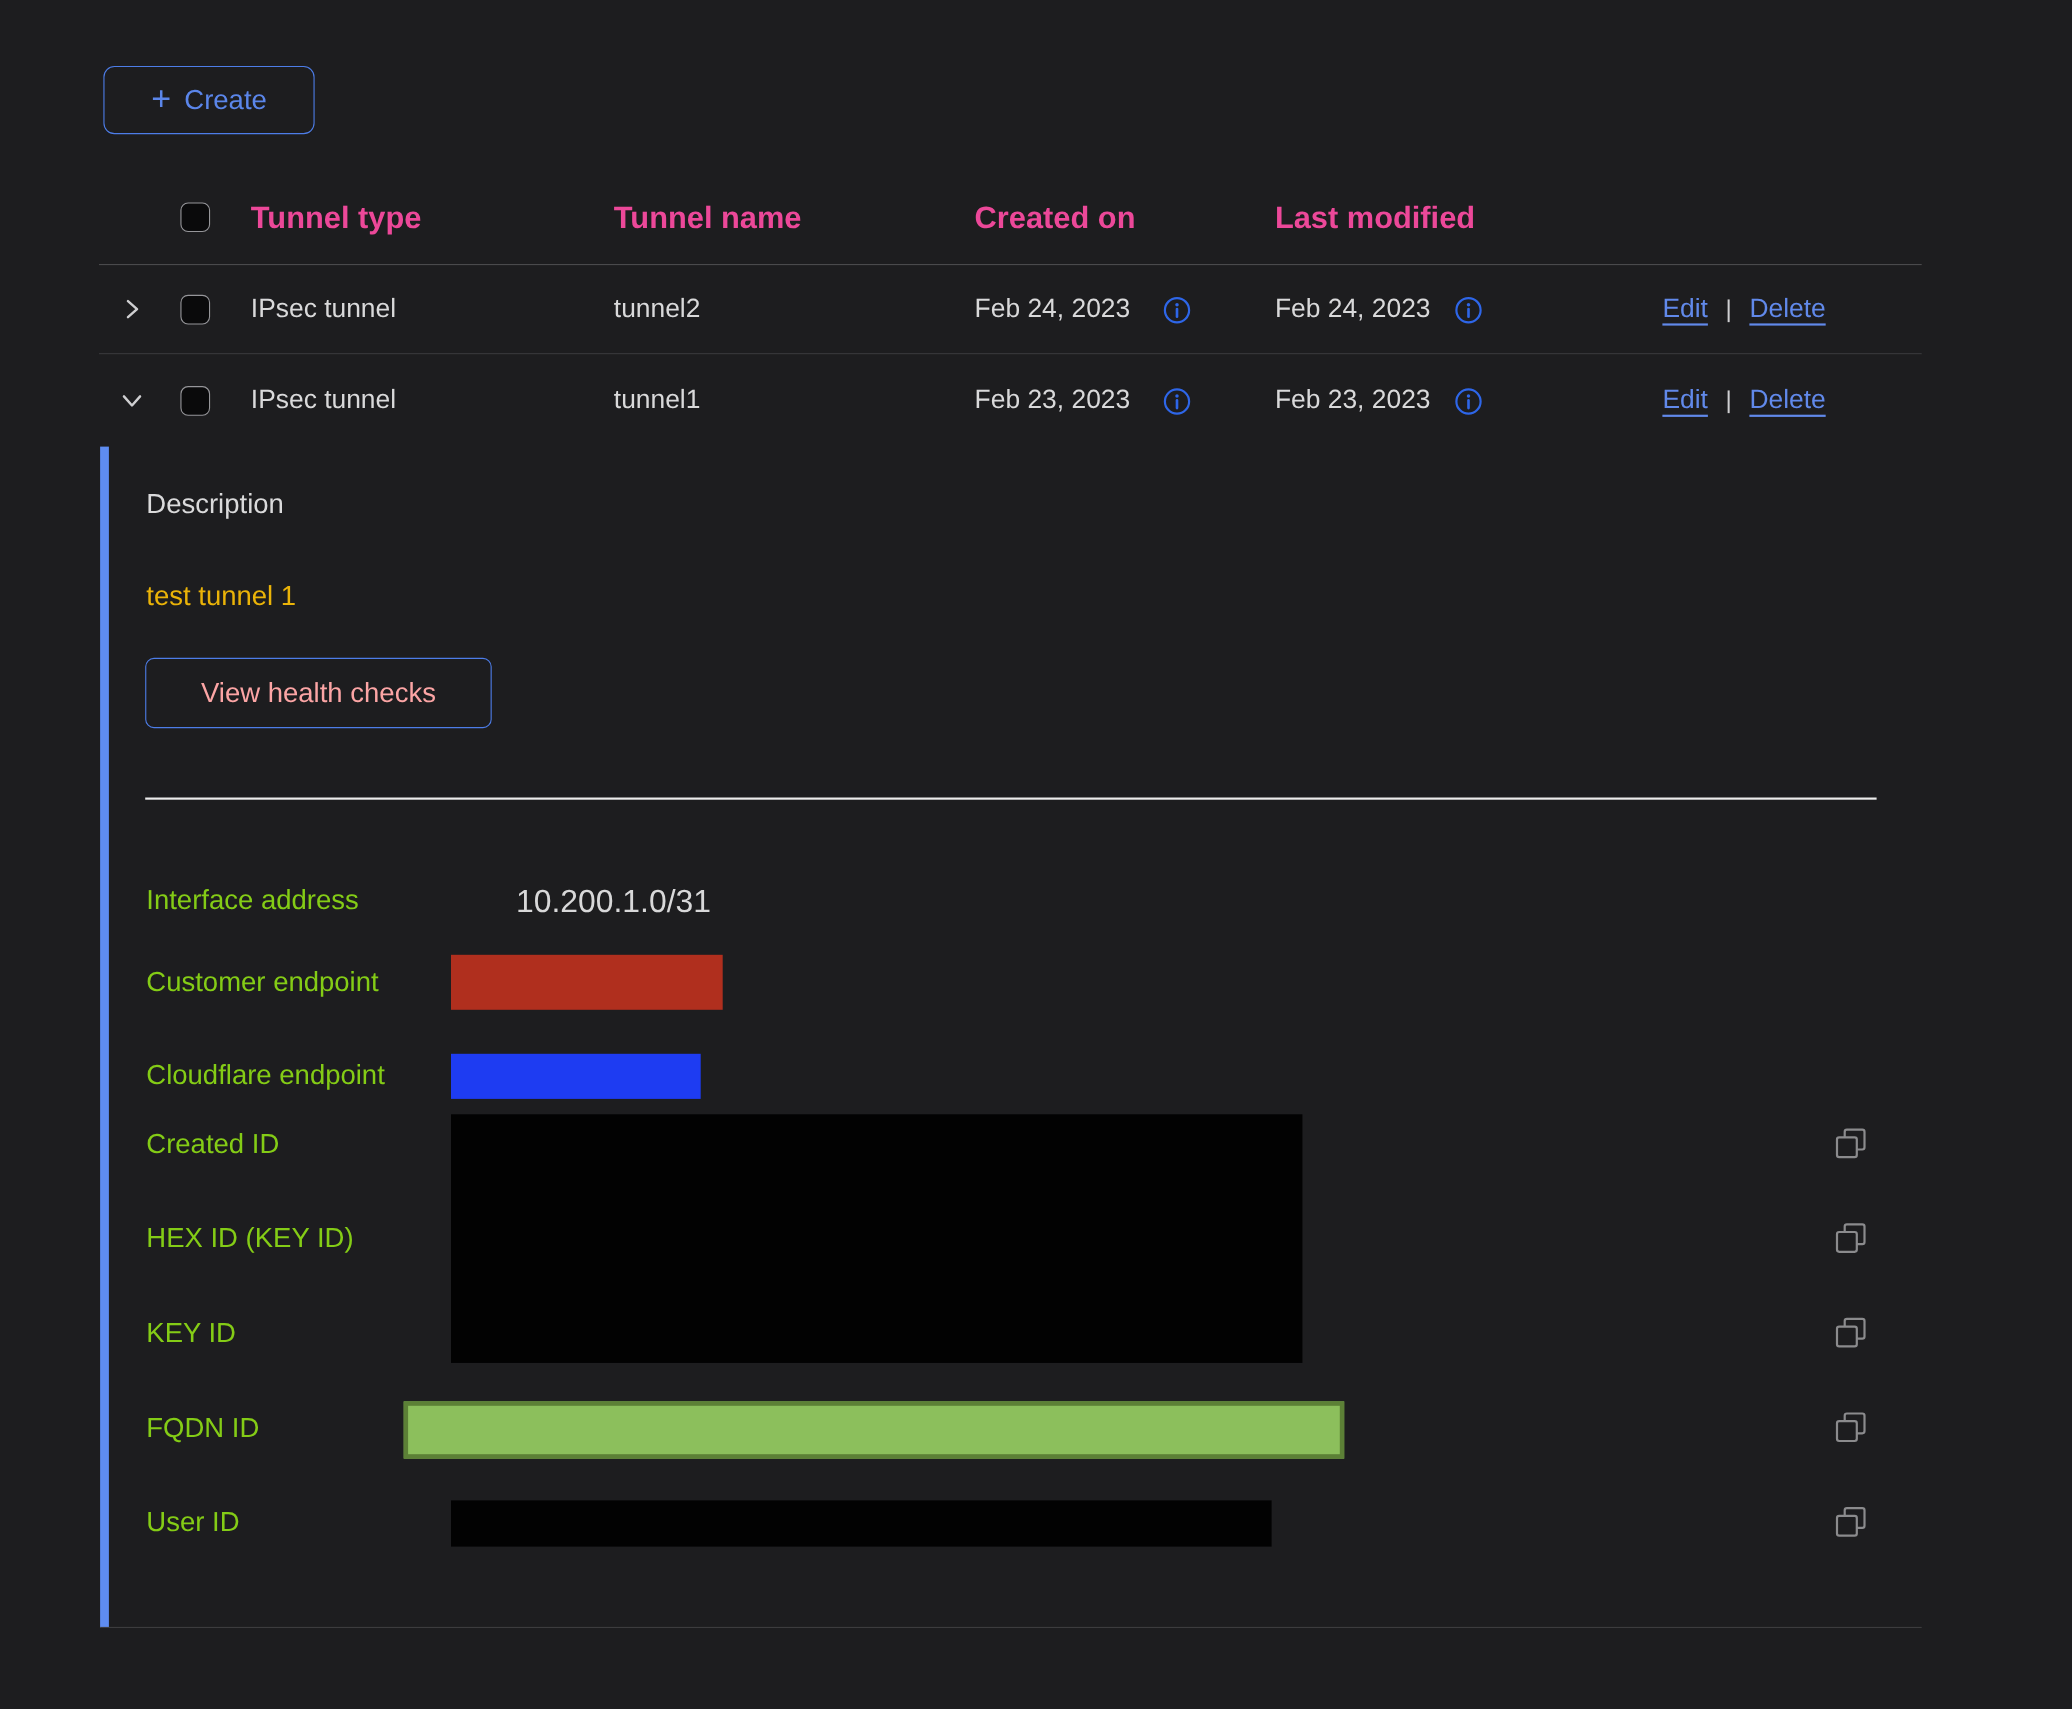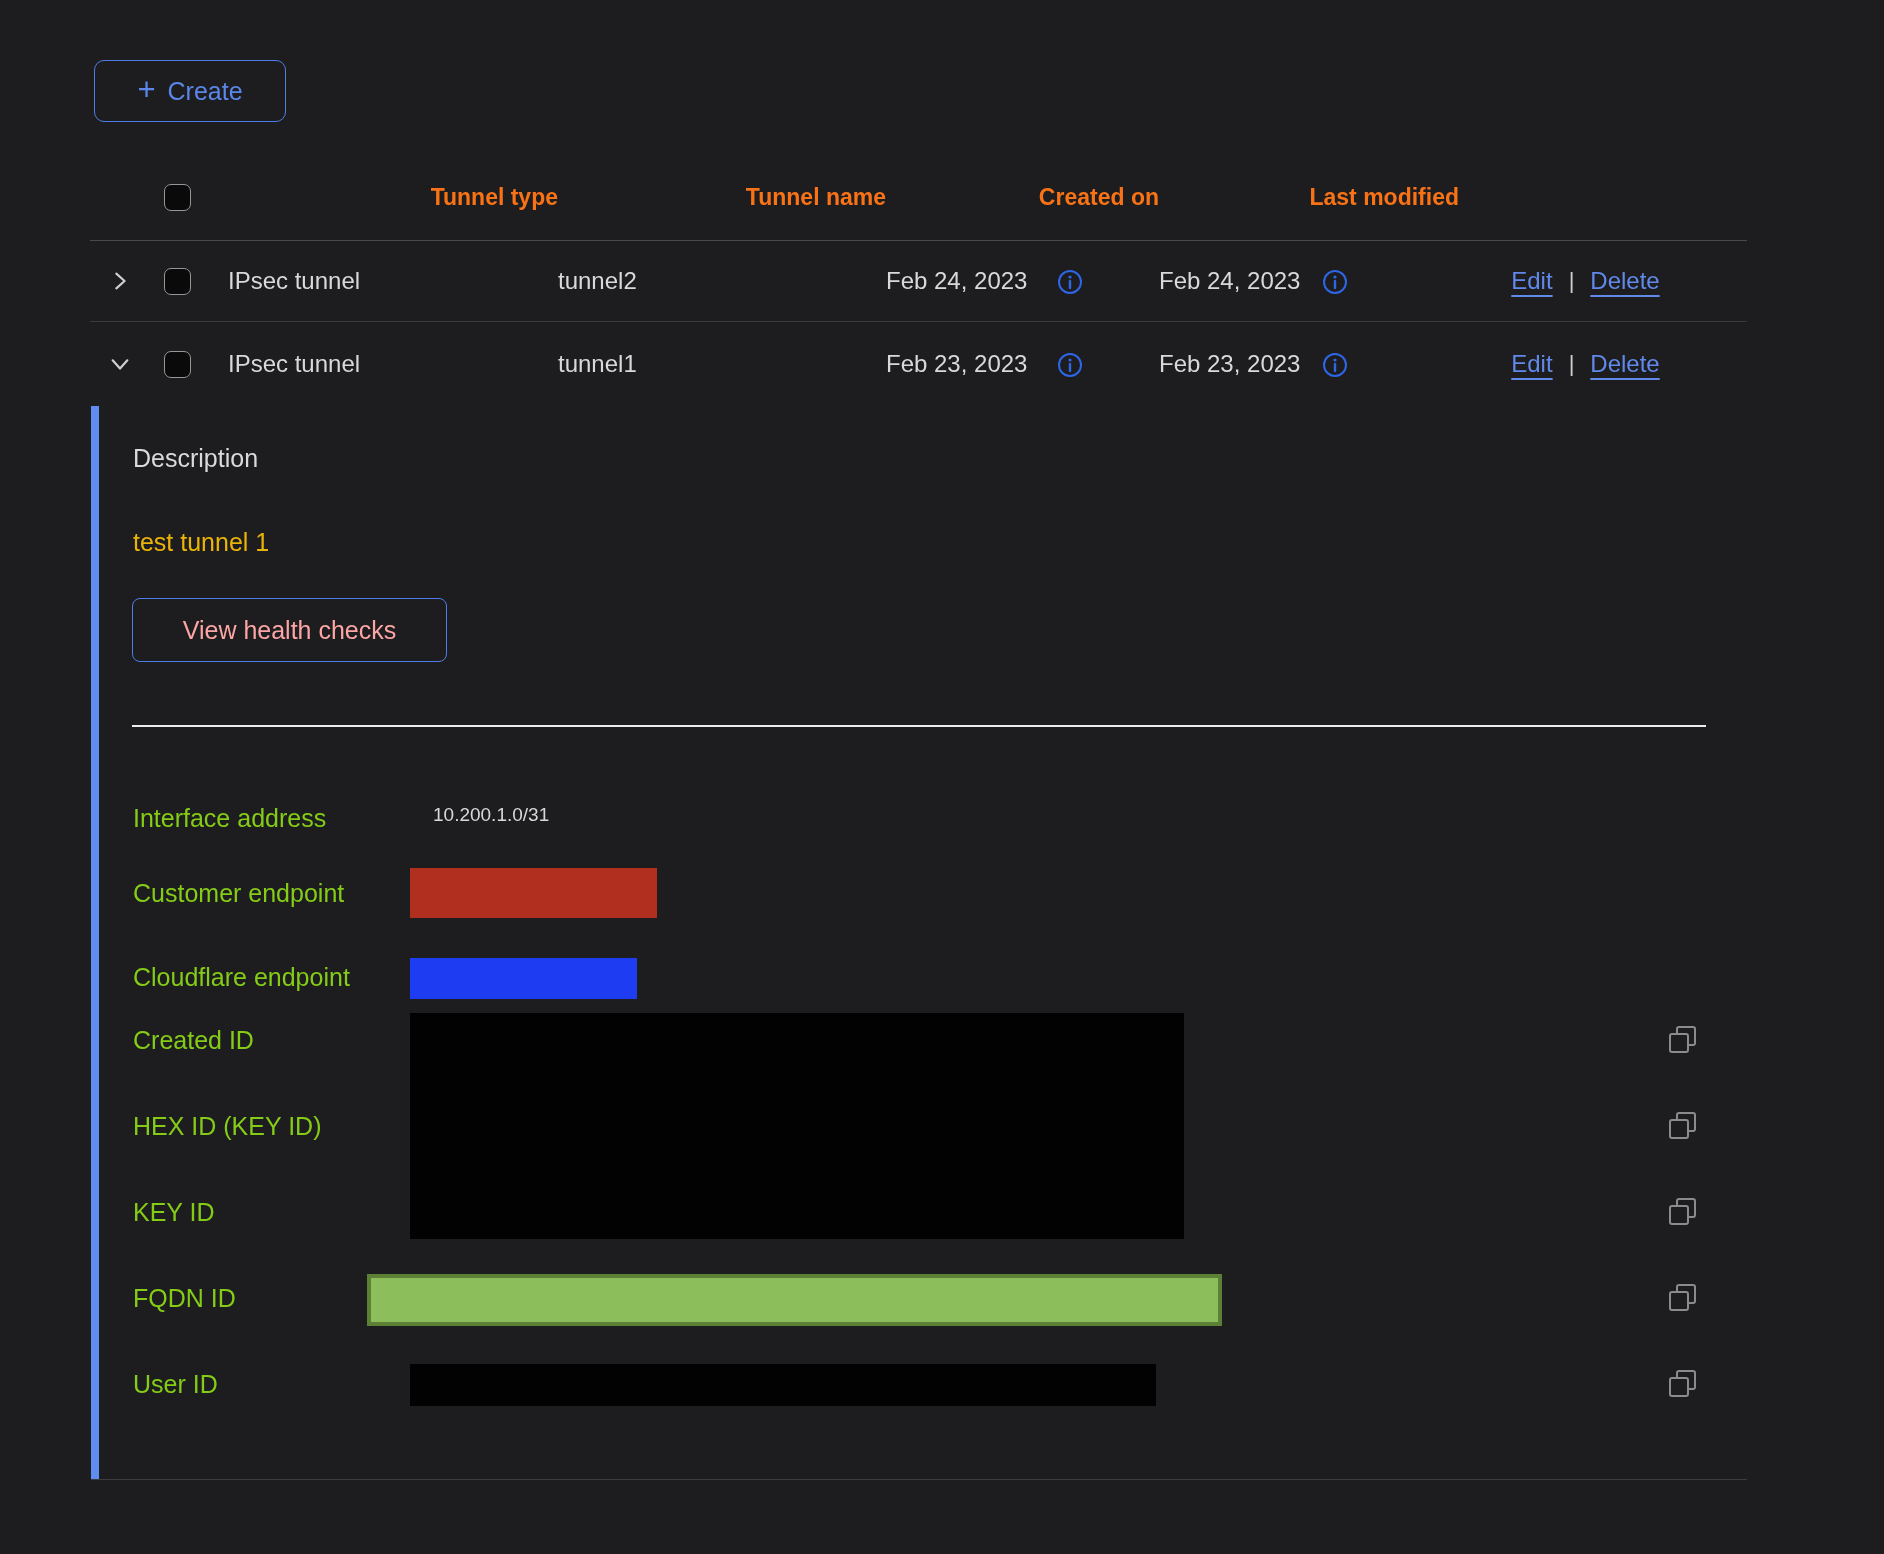--- a/index.html
+++ b/index.html
@@ -36,21 +36,21 @@
   .tunnel-table {
     position: absolute;
     left: 90px; top: 155px;
     width: 1657px;
   }
   .t-row {
     display: grid;
     grid-template-columns: 60px 78px 330px 328px 273px 300px 1fr;
     align-items: center;
   }
-  .t-head { height: 86px; border-bottom: 1px solid #4a4a4c; font-weight: 700; color: #f97316; font-size: 23px; text-align: right; }
+  .t-head { height: 86px; border-bottom: 1px solid #4a4a4c; font-weight: 700; color: #ec4899; font-size: 28px; }
   .t-body-row { height: 81px; font-size: 24px; color: #d9d9da; }
   .t-body-row.first { border-bottom: 1px solid #39393b; }
   .t-body-row.second { height: 84px; }
 
   .cell-chevron { display: flex; justify-content: center; }
   .cell-check { padding-left: 14px; }
   .checkbox {
     width: 27px; height: 27px;
     border: 1.5px solid #96969a;
     border-radius: 7px;
@@ -112,21 +112,21 @@
     cursor: pointer;
     font-family: inherit;
   }
   .white-divider {
     position: absolute; left: 132px; top: 725px;
     width: 1574px; height: 2px;
     background: #ececec;
   }
 
   .field-label { position: absolute; left: 133px; font-size: 25px; color: #84cc16; white-space: nowrap; }
-  .field-value { position: absolute; font-size: 19px; color: #d8d8d9; white-space: nowrap; }
+  .field-value { position: absolute; font-size: 29px; color: #d8d8d9; white-space: nowrap; margin-left: 36px; }
 
   .redact { position: absolute; }
   .redact-customer  { left: 410px; top: 868px;  width: 247px; height: 50px; }
   .redact-cloudflare{ left: 410px; top: 958px;  width: 227px; height: 41px; }
   .redact-ids       { left: 410px; top: 1013px; width: 774px; height: 226px; }
   .redact-fqdn      { left: 367px; top: 1274px; width: 855px; height: 52px; border-style: solid; border-width: 4px; }
   .redact-user      { left: 410px; top: 1364px; width: 746px; height: 42px; }
 
   .copy-btn {
     position: absolute; left: 1668px;

